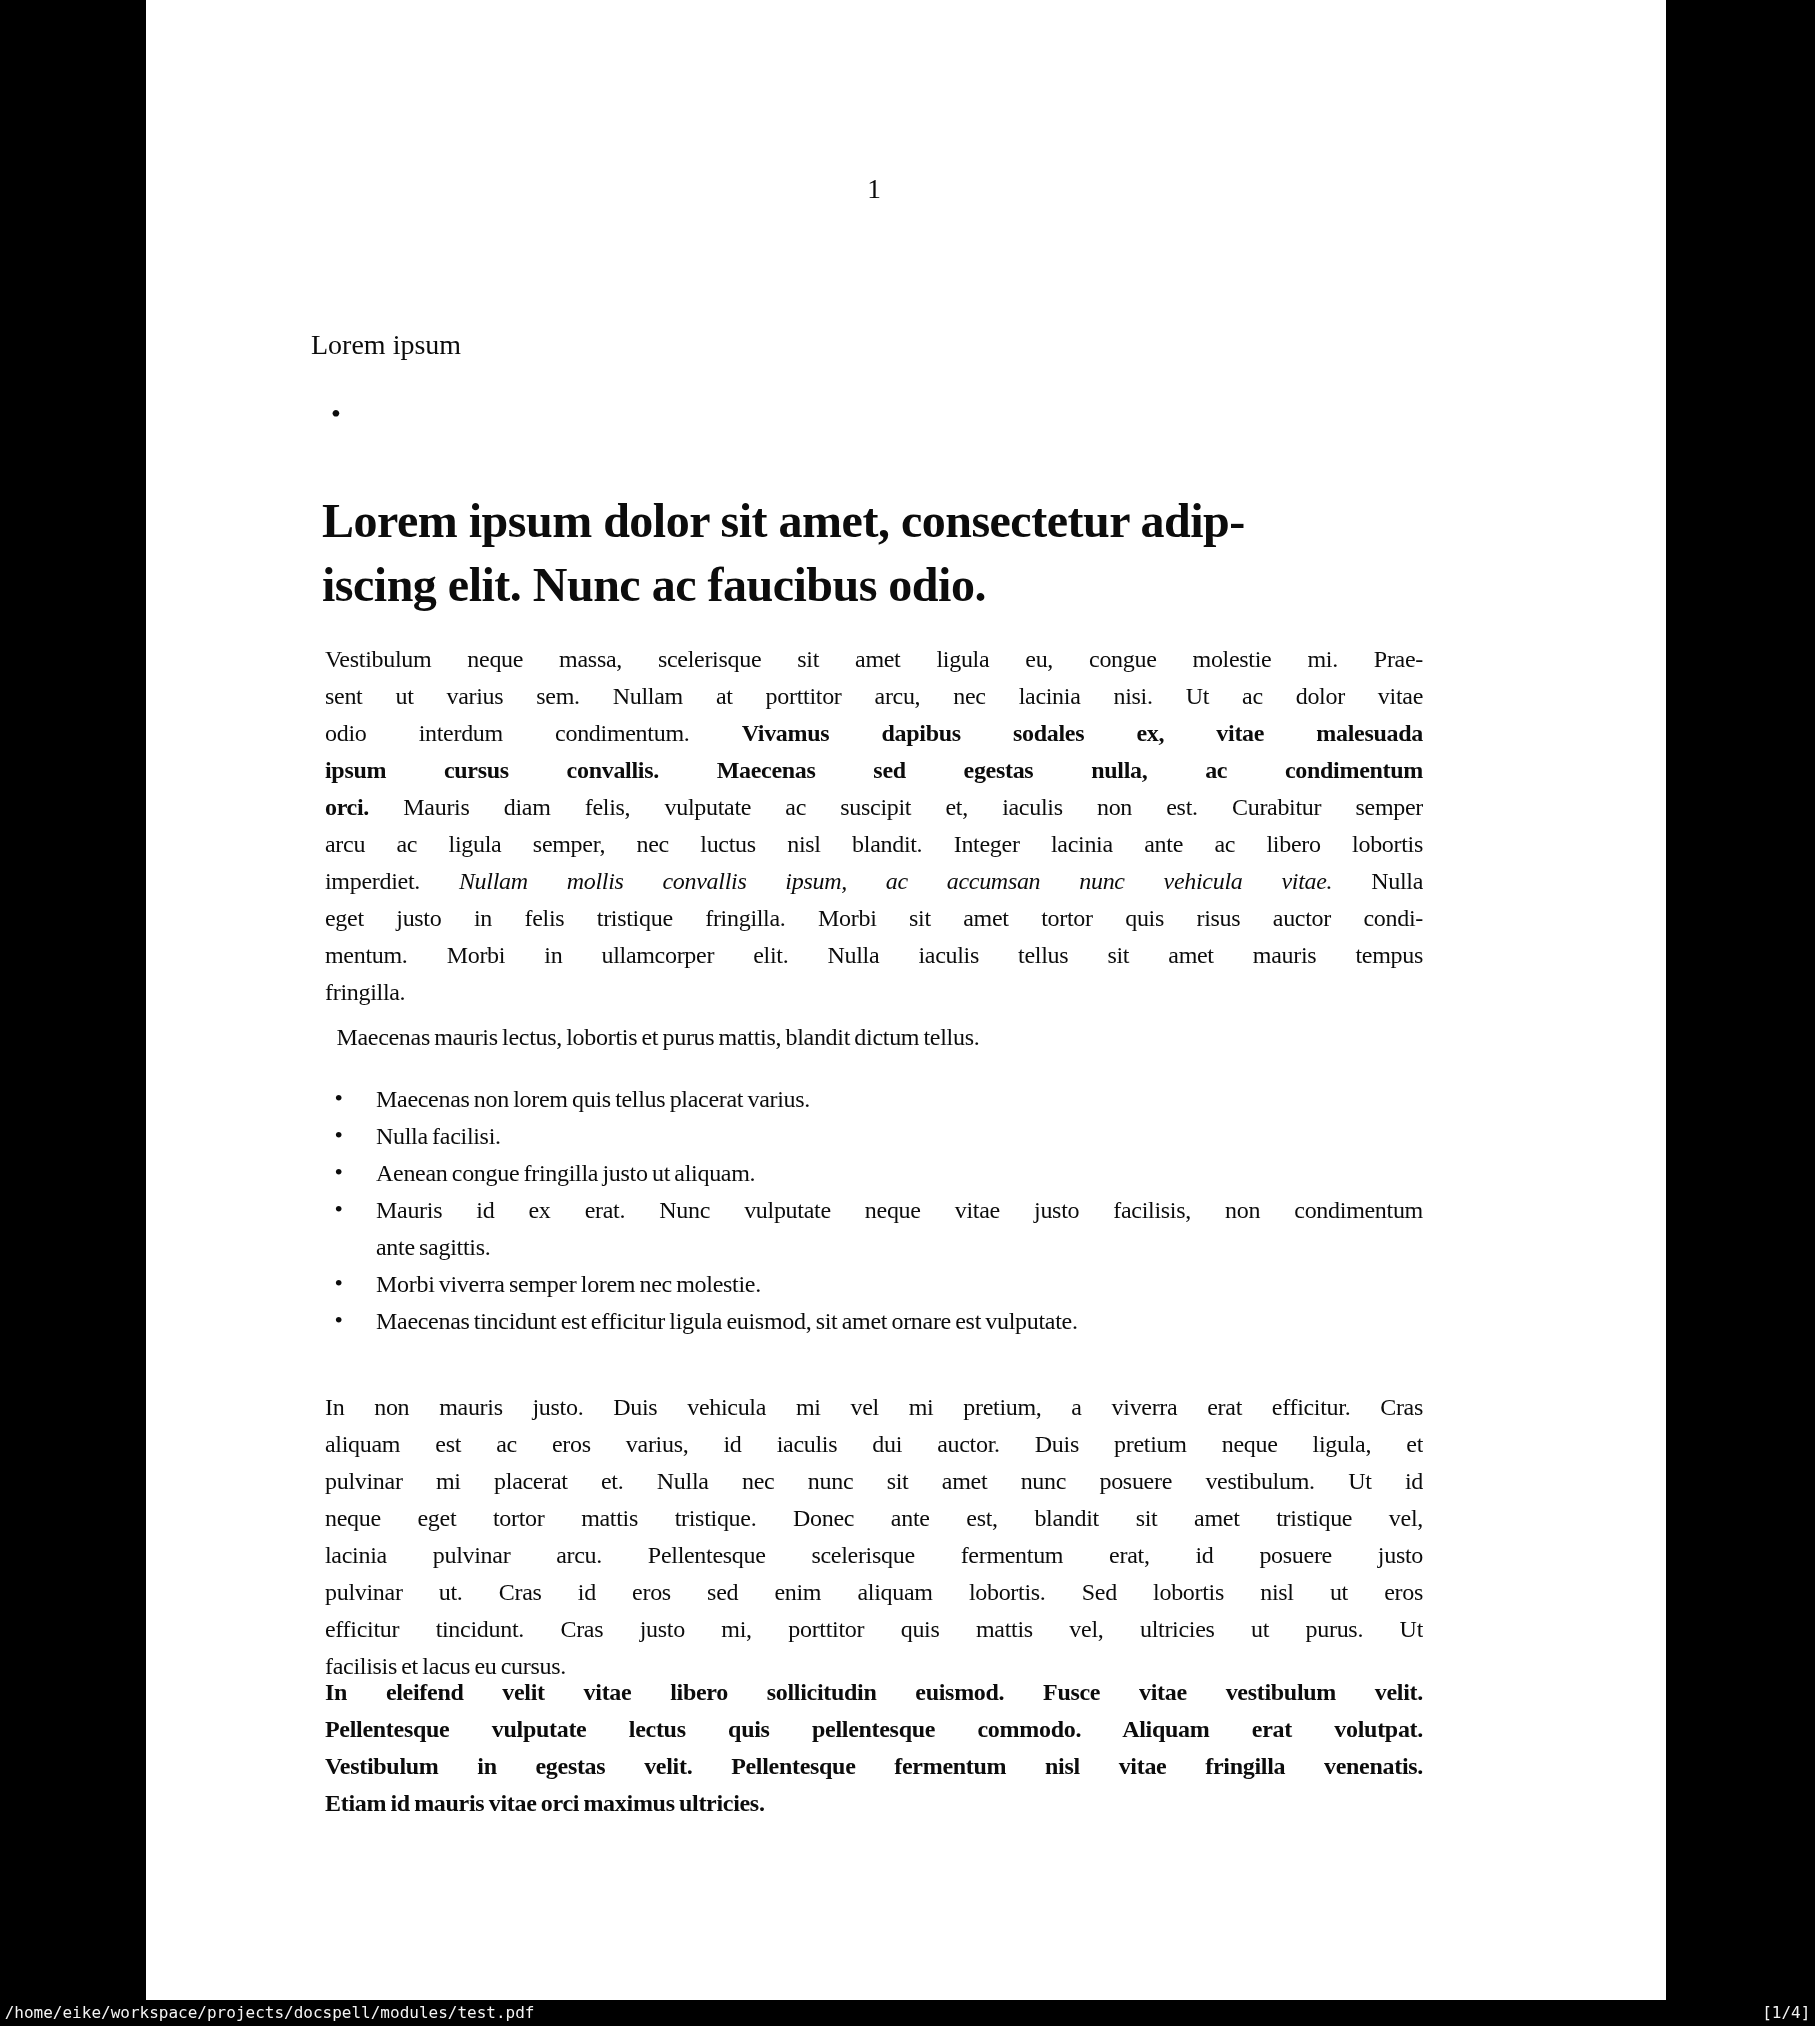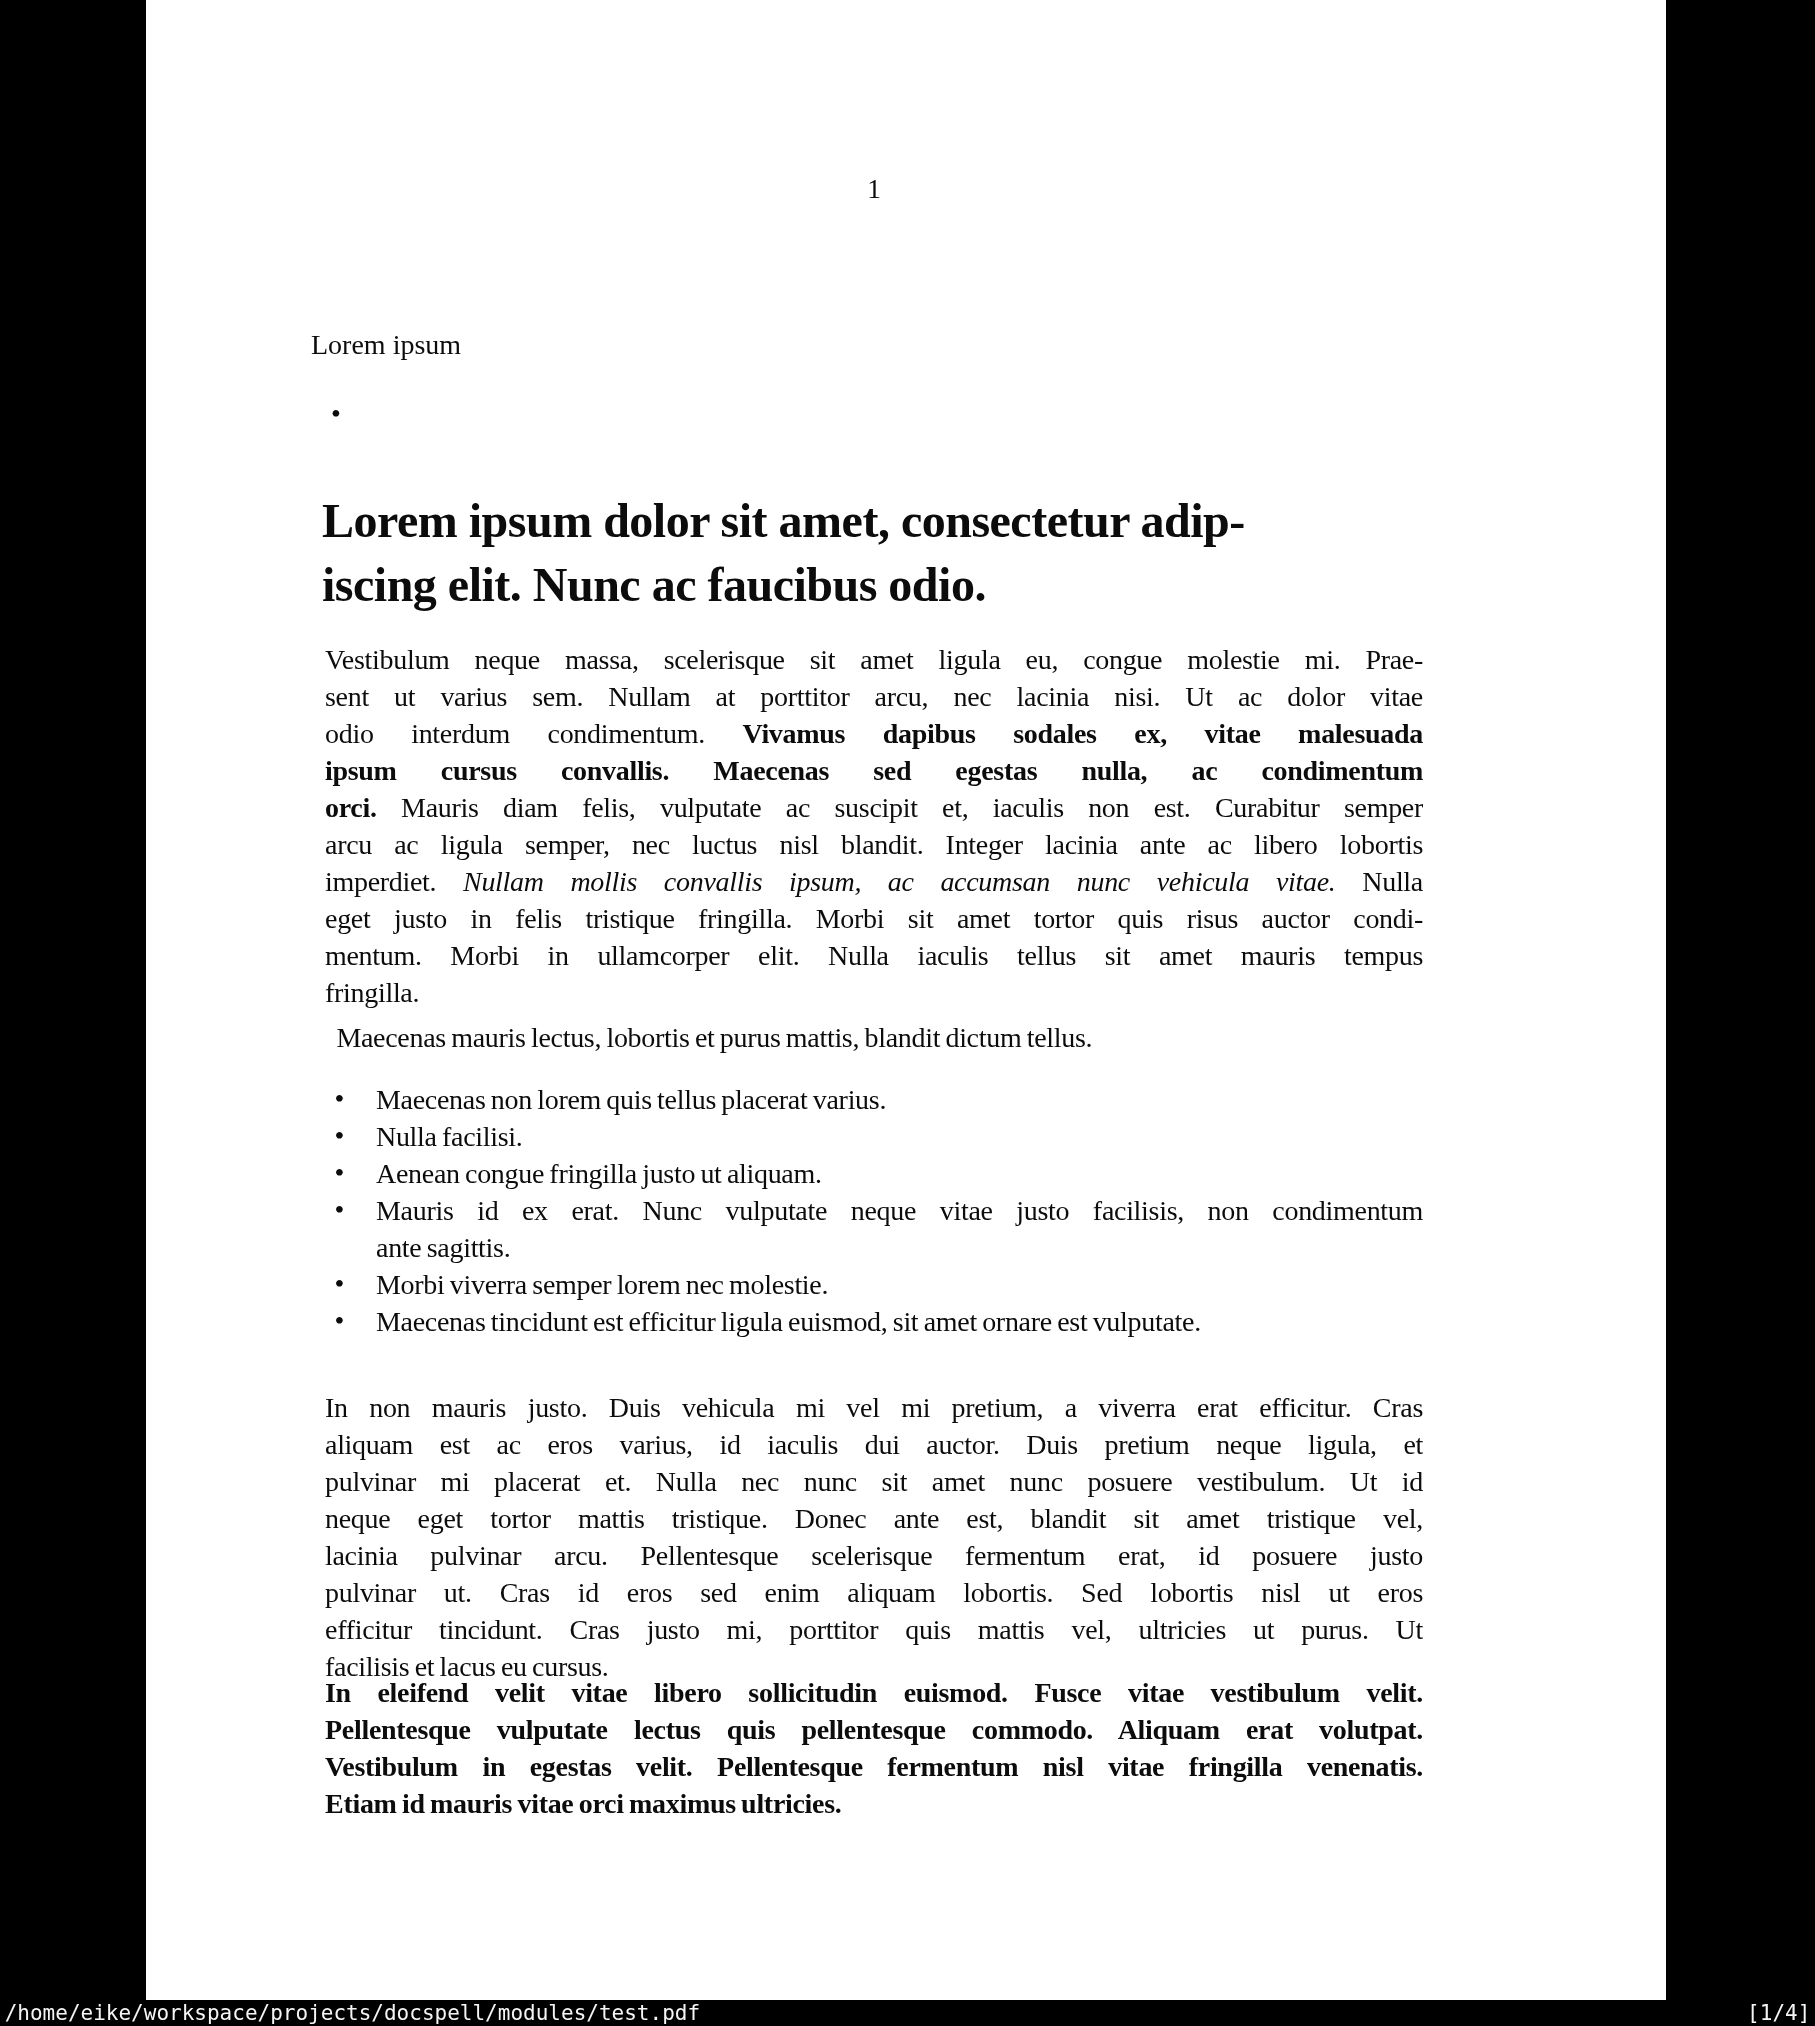--- a/index.html
+++ b/index.html
@@ -18,37 +18,37 @@
   }
   .pretitle{position:absolute;left:165px;top:329px;font-size:28px;}
   .lonebullet{position:absolute;left:185px;top:398px;font-size:28px;}
   .heading{
     position:absolute;left:176px;top:489px;width:1249px;margin:0;
     font-size:48px;line-height:64px;font-weight:bold;letter-spacing:-0.5px;
   }
   .heading .line{height:64px;overflow:hidden;white-space:nowrap;}
   .textblock{
     position:absolute;left:179px;width:1098px;
-    font-size:28px;line-height:37px;letter-spacing:-0.3px;word-spacing:-1.4px;
+    font-size:24px;line-height:37px;letter-spacing:-0.3px;word-spacing:-1.4px;
   }
   #para1{top:641px;}
   #para2{top:1019px;text-indent:11.4px;}
   #list1{top:1081px;}
   #para3{top:1373px;margin-top:16px;}
   #para4{top:1674px;font-weight:bold;}
   .line{height:37px;overflow:hidden;}
   .just{text-align:justify;text-align-last:justify;}
   .b{font-weight:bold;}
   .i{font-style:italic;}
   .list-item{position:relative;padding-left:51px;}
   .list-item .bullet{position:absolute;left:9.5px;top:-0.9px;}
   .statusbar{
     position:absolute;left:0;bottom:0;width:100%;height:26.5px;background:#000;
     color:#f5f5f5;font-family:"DejaVu Sans Mono","Liberation Mono",monospace;
-    font-size:21px;display:flex;justify-content:space-between;align-items:center;
+    font-size:16px;display:flex;justify-content:space-between;align-items:center;
     padding:0 4.7px;box-sizing:border-box;
   }
 </style>
 </head>
 <body>
 
 <div class="page">
   <div class="pagenum">1</div>
   <div class="pretitle">Lorem ipsum</div>
   <div class="lonebullet">•</div>

